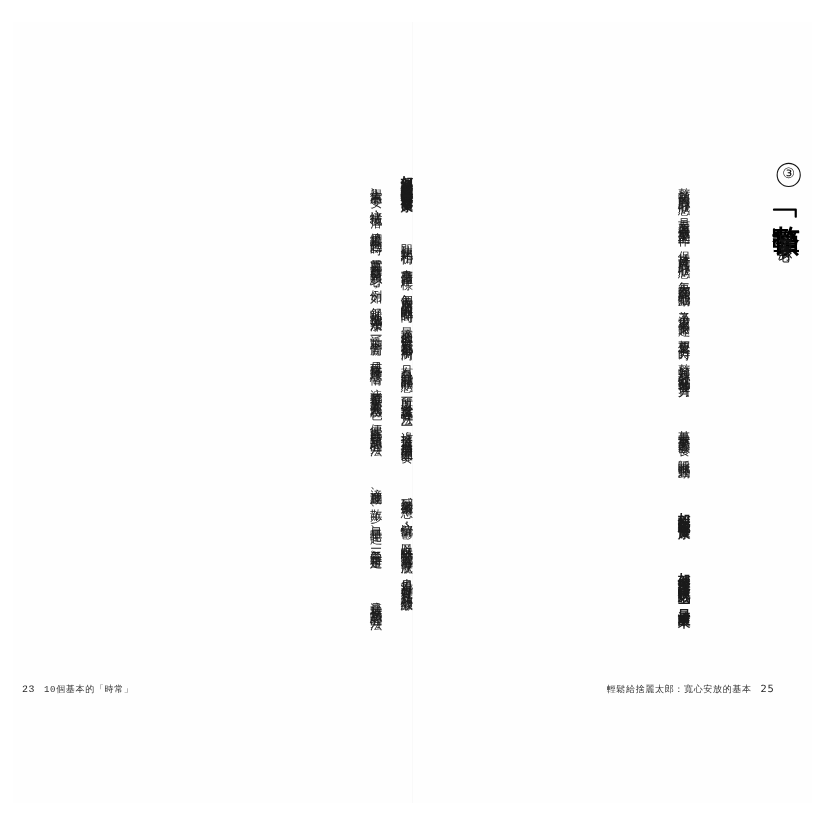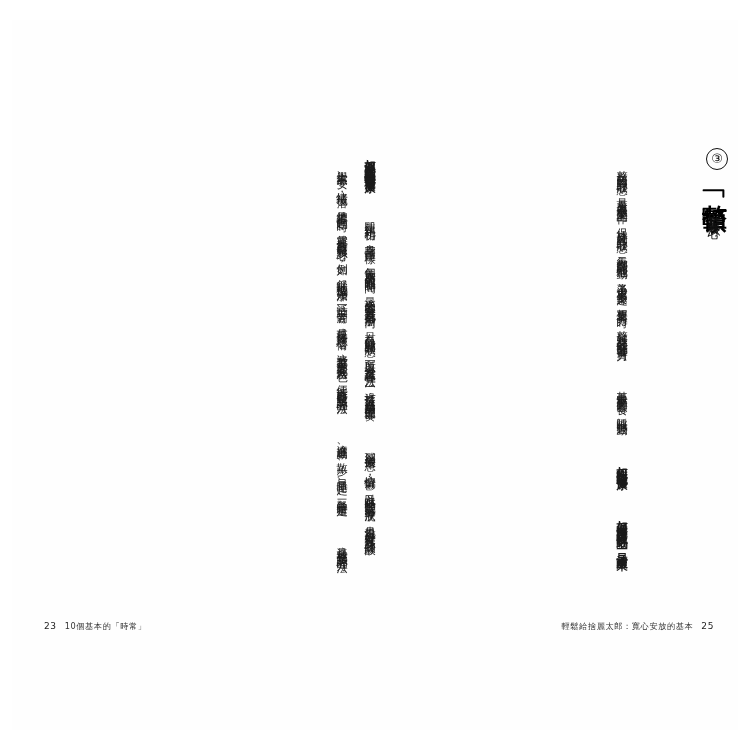--- a/index.html
+++ b/index.html
@@ -123,24 +123,25 @@
     bottom: 118px;
     font-size: 8.2px;
     color: #333;
     letter-spacing: 0.6px;
     font-family: "DejaVu Sans", sans-serif;
     display: flex;
     align-items: baseline;
     gap: 8px;
   }
   .footer-left {
-    left: 44px;
+    left: 20px;
+    font-family: Liberation Mono, monospace;
   }
   .footer-right {
-    right: 36px;
+    right: 46px;
   }
   .folio {
     font-size: 9px;
     color: #222;
   }
 </style>
 </head>
 <body>
 
 <div id="page">

